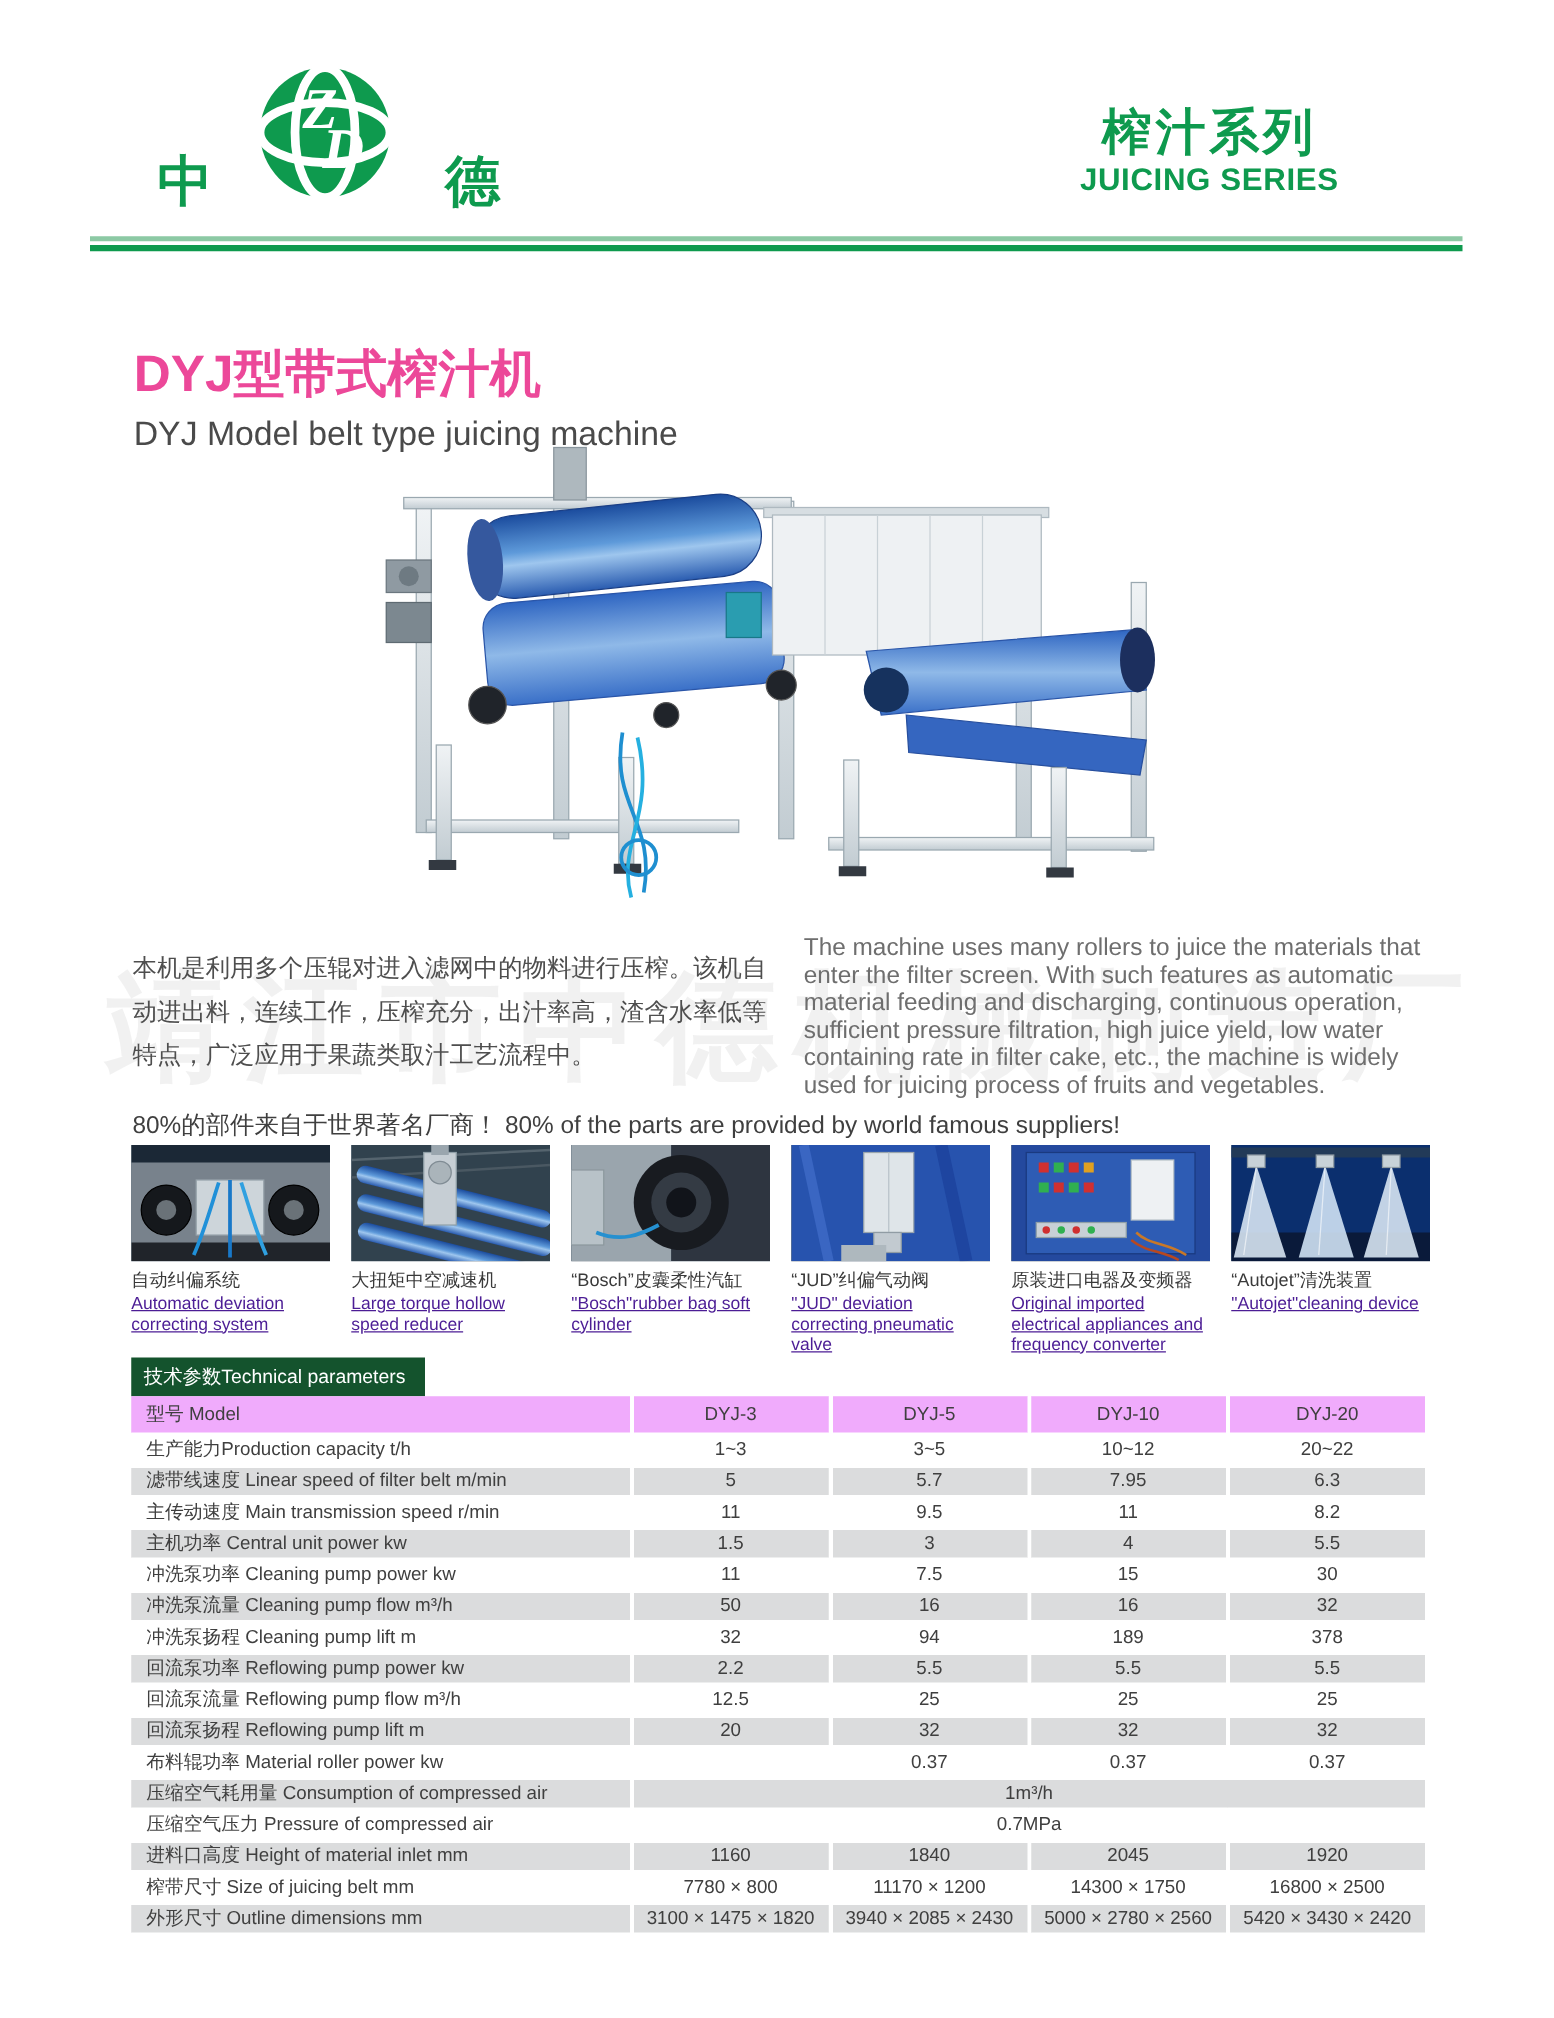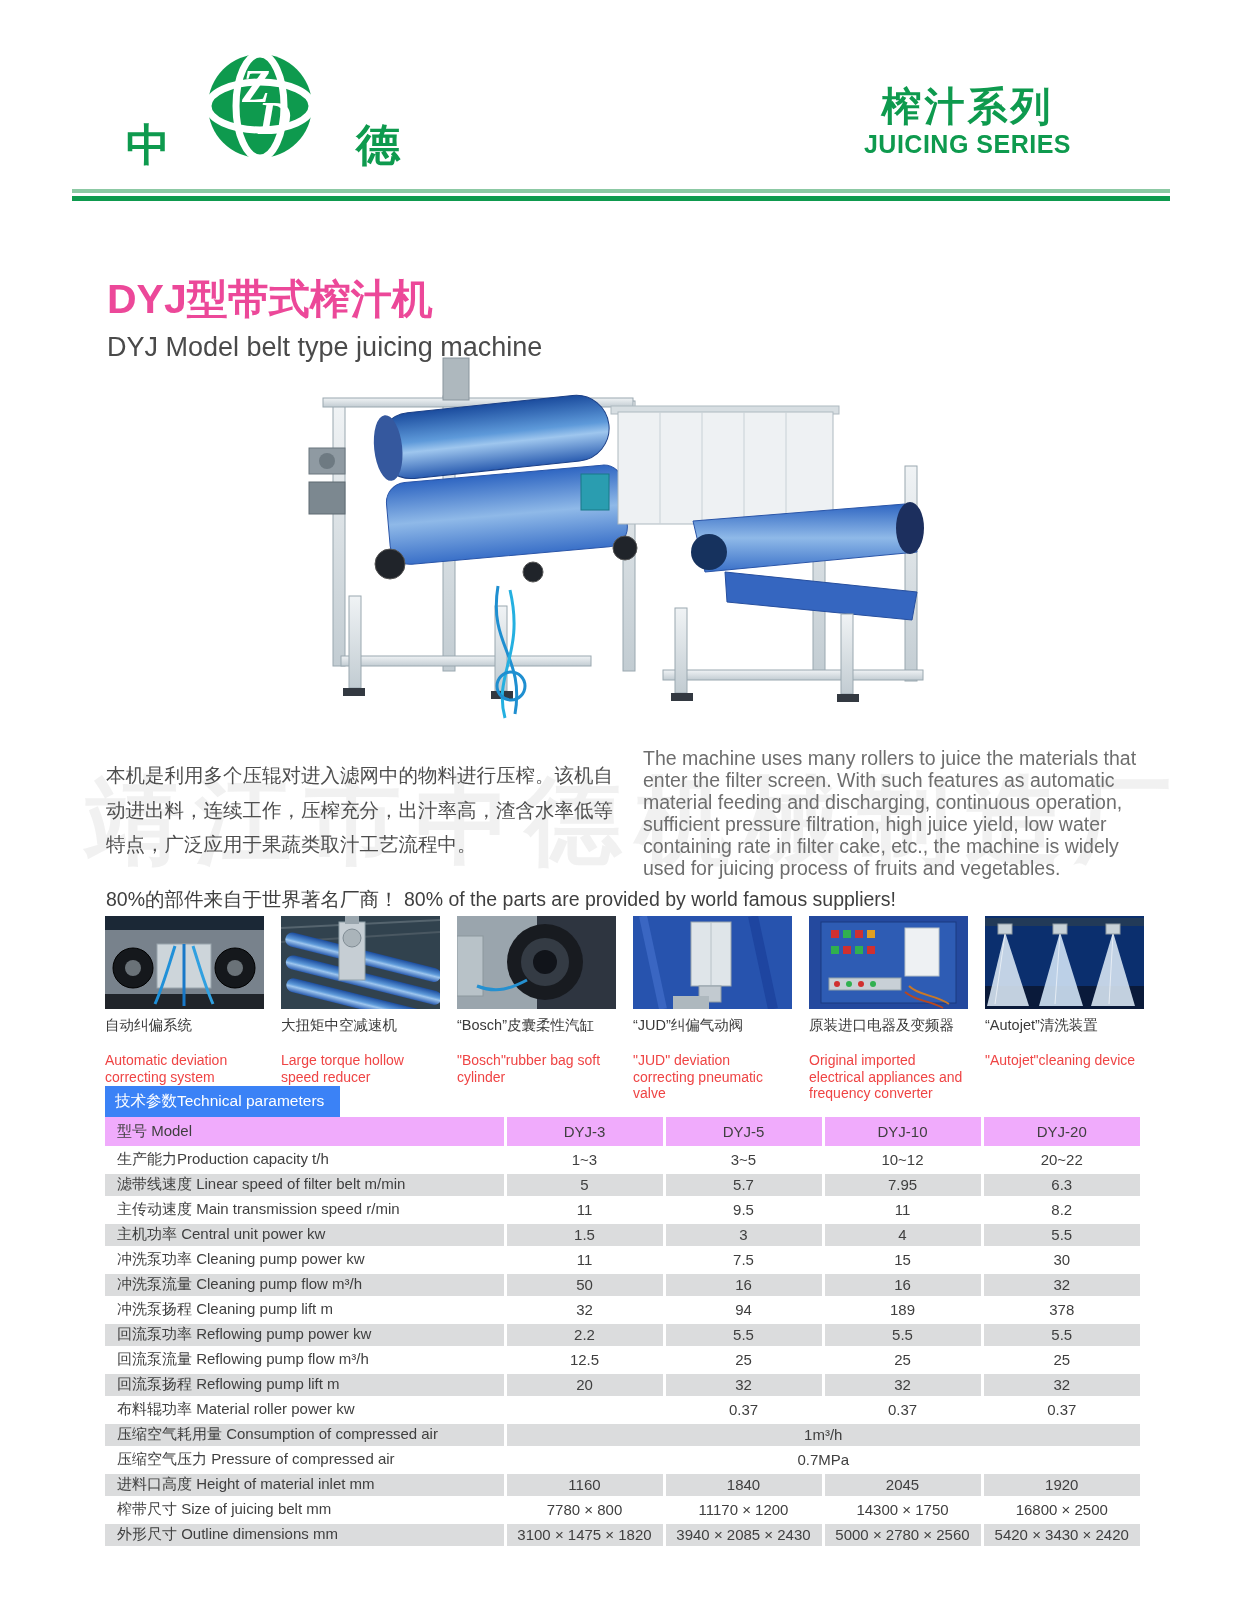--- a/index.html
+++ b/index.html
@@ -50,26 +50,26 @@
   .intro-en { flex:1; font-size:19.5px; line-height:1.13; color:#6E6E6E; }
 
   .suppliers { position:absolute; left:106px; top:886px; font-size:19.5px; color:#3F3F3F; }
 
   
   .features { position:absolute; left:105px; top:916px; width:1040px; display:flex; gap:17px; }
   .feature { width:159px; }
   .feature-photo { width:159px; height:93px; overflow:hidden; background:#456; }
   .feature-photo svg { display:block; }
   .cap-zh { font-size:14.5px; color:#3A3A3A; margin-top:8px; line-height:1.2; }
-  .cap-en { font-size:14px; color:#ef4444; line-height:1.16; margin-top:18px; }
+  .cap-en { font-size:14px; color:#4c1d95; line-height:1.16; margin-top:0;text-decoration:underline; }
 
   
   .banner {
     position:absolute; left:105px; top:1086px;
-    background:#3b82f6; color:#ffffff; font-size:15.5px;
+    background:#14532d; color:#ffffff; font-size:15.5px;
     padding:5px 16px 5px 10px;
   }
   .params { position:absolute; left:105px; top:1117px; width:1035px; border-collapse:collapse; table-layout:fixed; }
   .params th, .params td {
     font-size:15px; font-weight:normal; color:#3F3F3F;
     height:25px; padding:0 4px; text-align:center;
     border-bottom:3px solid #ffffff;
     white-space:nowrap; overflow:hidden;
   }
   .params th { background:#f0abfc; height:30px; }

